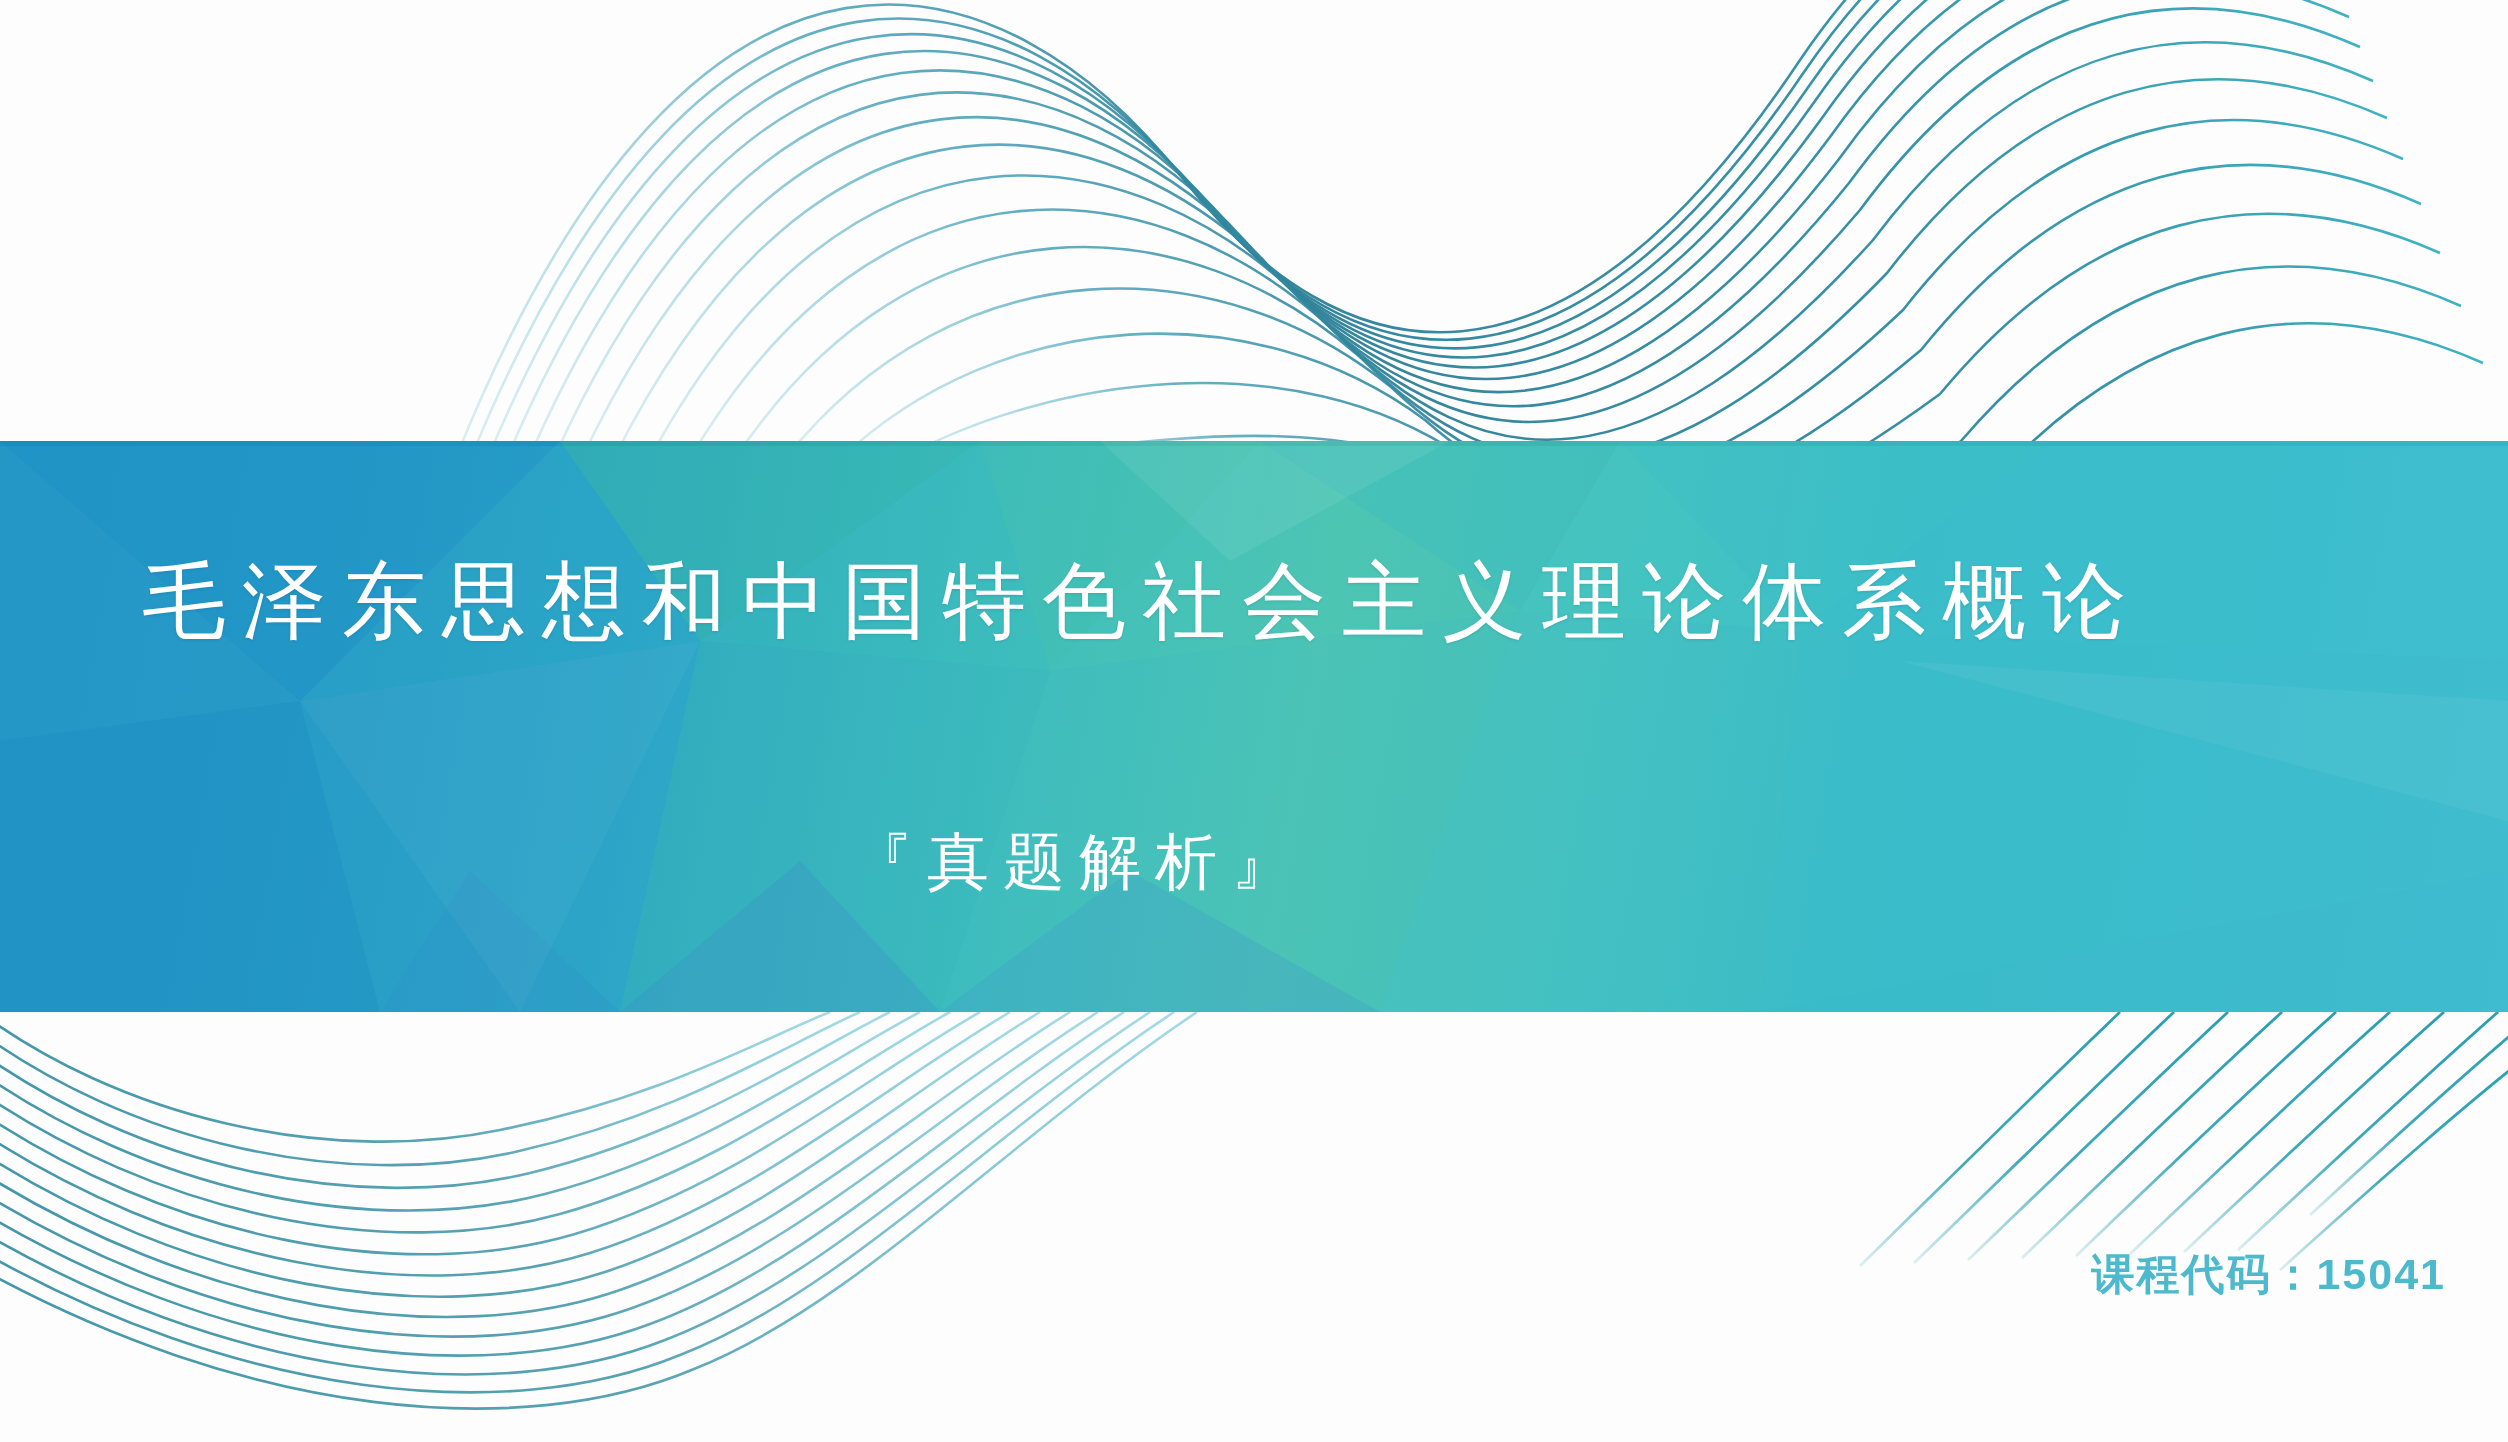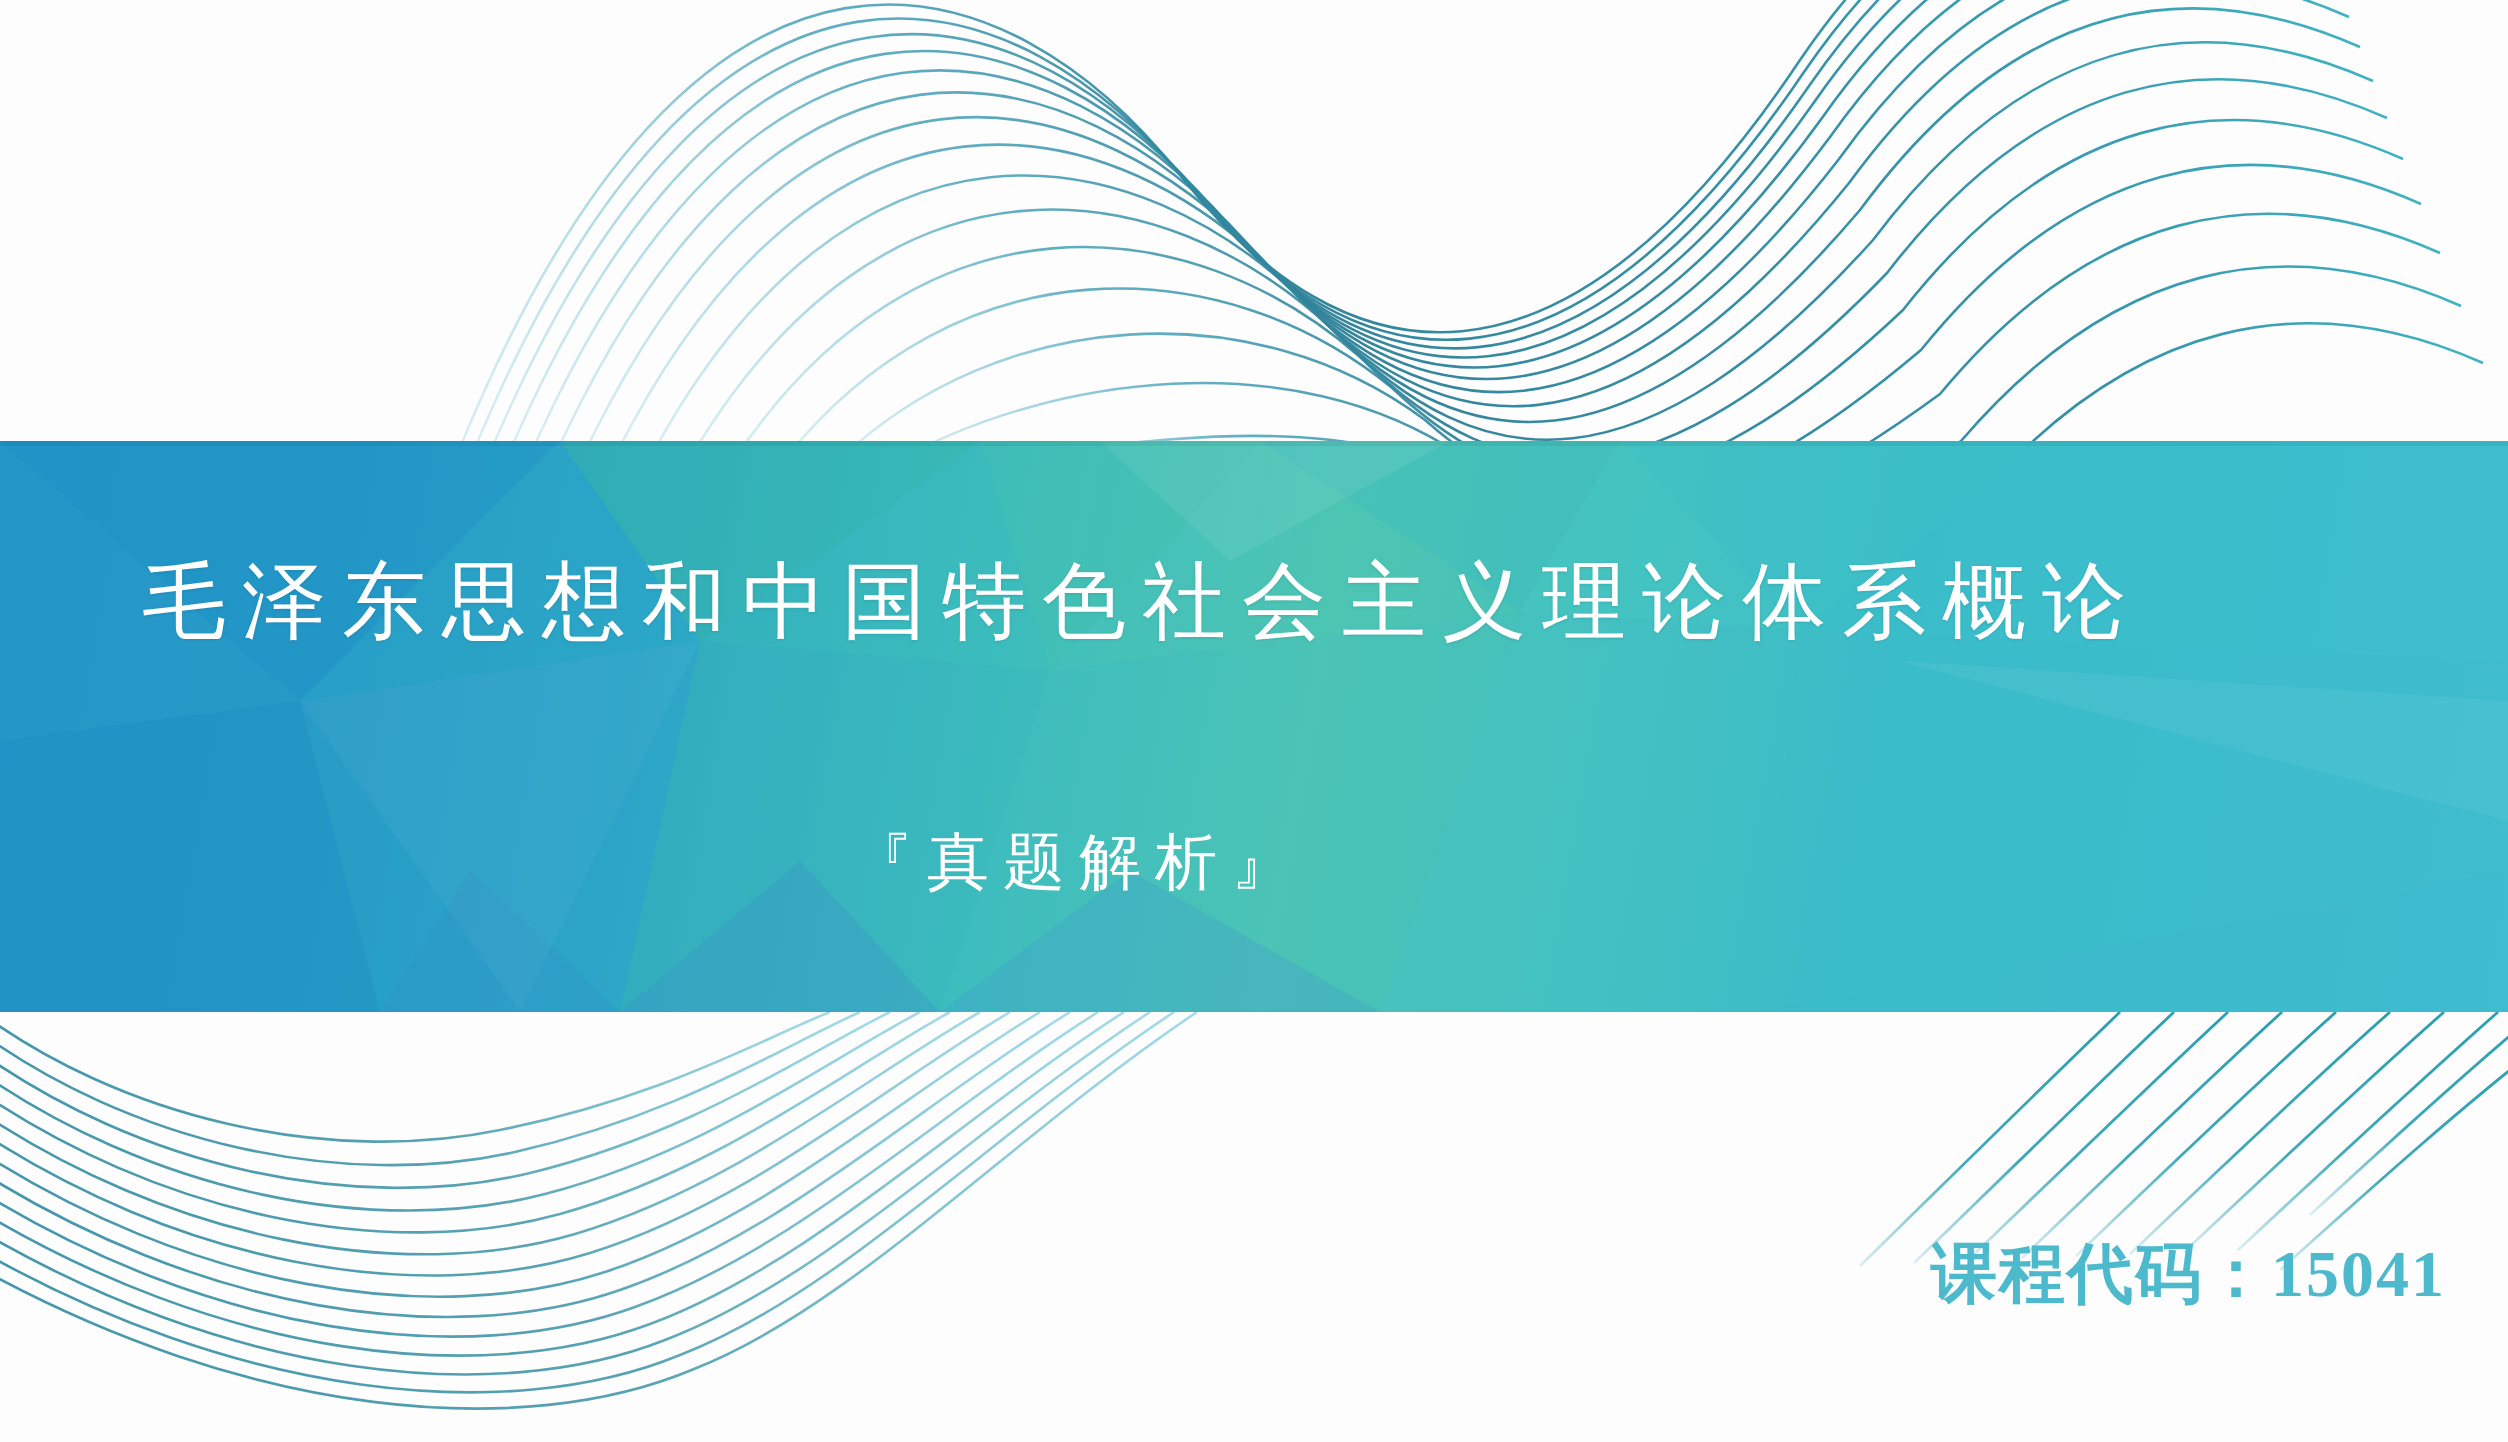--- a/index.html
+++ b/index.html
@@ -89,26 +89,26 @@
     text-indent: 14px;
     font-weight: 400;
     white-space: nowrap;
     font-family: "DejaVu Serif", "Liberation Serif", serif;
   }
   .course-code {
     position: absolute;
     right: 62px;
     top: 1234px;
     color: #4cb9cd;
-    font-size: 66px;
+    font-size: 43px;
     line-height: 80px;
     font-weight: 700;
     white-space: nowrap;
     letter-spacing: 2px;
-    font-family: Liberation Serif, serif;
+    font-family: Liberation Sans, sans-serif;
   }
 </style>
 </head>
 <body>
 
 <div id="slide">
 
   <svg class="wave-layer" viewBox="0 0 2508 1442" preserveAspectRatio="none">
     <defs>
       <linearGradient id="wg" x1="0" y1="0" x2="1" y2="0">

